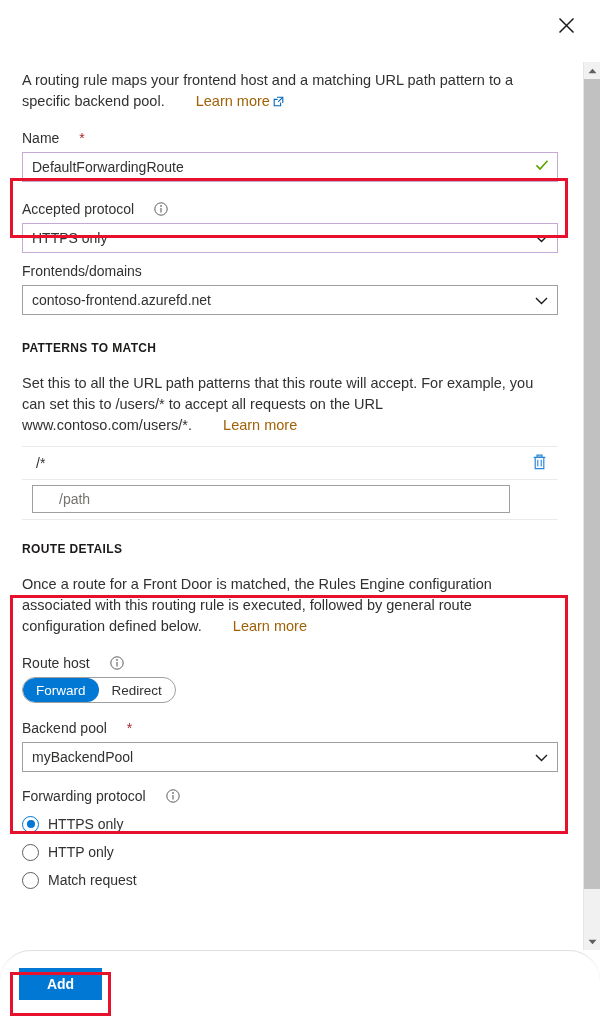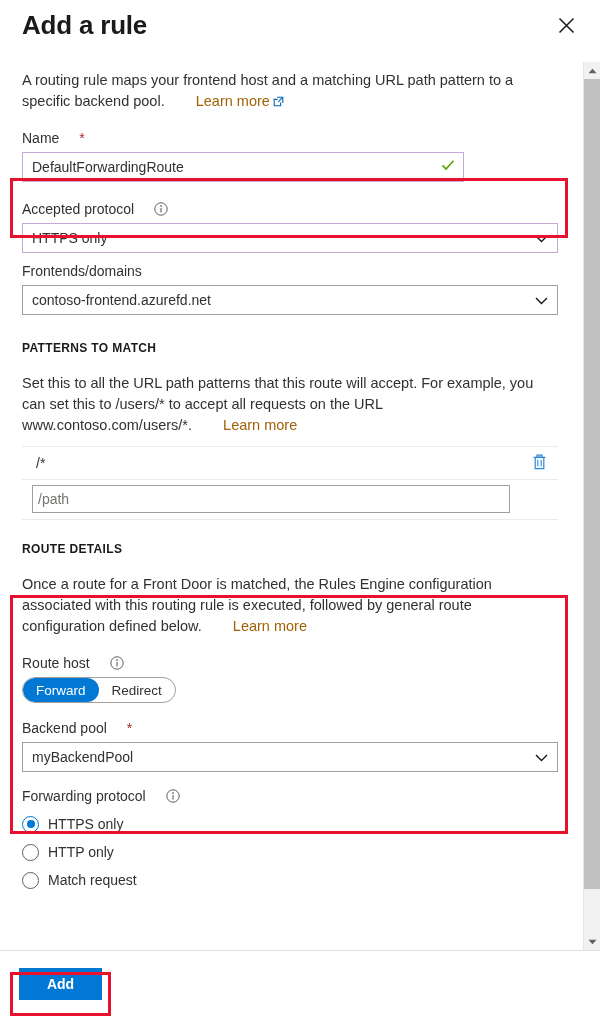--- a/index.html
+++ b/index.html
@@ -140,21 +140,21 @@
 
   .info-icon {
     display: inline-flex;
     align-items: center;
     justify-content: center;
     cursor: pointer;
   }
   .info-icon svg { display: block; }
 
   .textbox {
-    width: 442px;
+    width: 536px;
     height: 30px;
     border: 1px solid #c5a9d6;
     background: #fff;
     font-family: "Liberation Sans", sans-serif;
     font-size: 14px;
     color: #323130;
     padding: 0 30px 0 9px;
     outline: none;
   }
   .textbox-wrap { position: relative; display: inline-block; }
@@ -216,21 +216,21 @@
     border-bottom: 1px solid #edebe9;
   }
   .pattern-input {
     width: 478px;
     height: 28px;
     border: 1px solid #a19f9d;
     background: #fff;
     font-family: "Liberation Sans", sans-serif;
     font-size: 14px;
     color: #8b5cf6;
-    padding: 0 5px;
+    padding: 0 26px;
     outline: none;
   }
   .pattern-input::placeholder { color: #75736f; }
 
   
   .pill {
     display: inline-flex;
     border: 1px solid #a19f9d;
     border-radius: 14px;
     height: 26px;
@@ -299,38 +299,38 @@
   
   .footer {
     position: absolute;
     left: 0;
     top: 950px;
     width: 600px;
     height: 70px;
     background: #fff;
     border-top: 1px solid #e1dfdd;
     padding: 17px 0 0 19px;
+    border-radius: 31px;
   }
   .add-btn {
     width: 83px;
     height: 32px;
     background: #0078d4;
     border: none;
     color: #fff;
     font-family: "Liberation Sans", sans-serif;
     font-size: 14px;
     font-weight: 600;
     cursor: pointer;
   }
 </style>
 </head>
 <body>
 
 <div class="blade-header">
-  <div class="blade-title">Add a rule</div>
   <button class="close-btn" aria-label="Close">
     <span>
       <svg width="17" height="17" viewBox="0 0 17 17">
         <path d="M1.5 1.5 L15.5 15.5 M15.5 1.5 L1.5 15.5" stroke="#1b1a19" stroke-width="1.5" fill="none"></path>
       </svg>
     </span>
   </button>
 </div>
 
 <div class="scroll-area">

